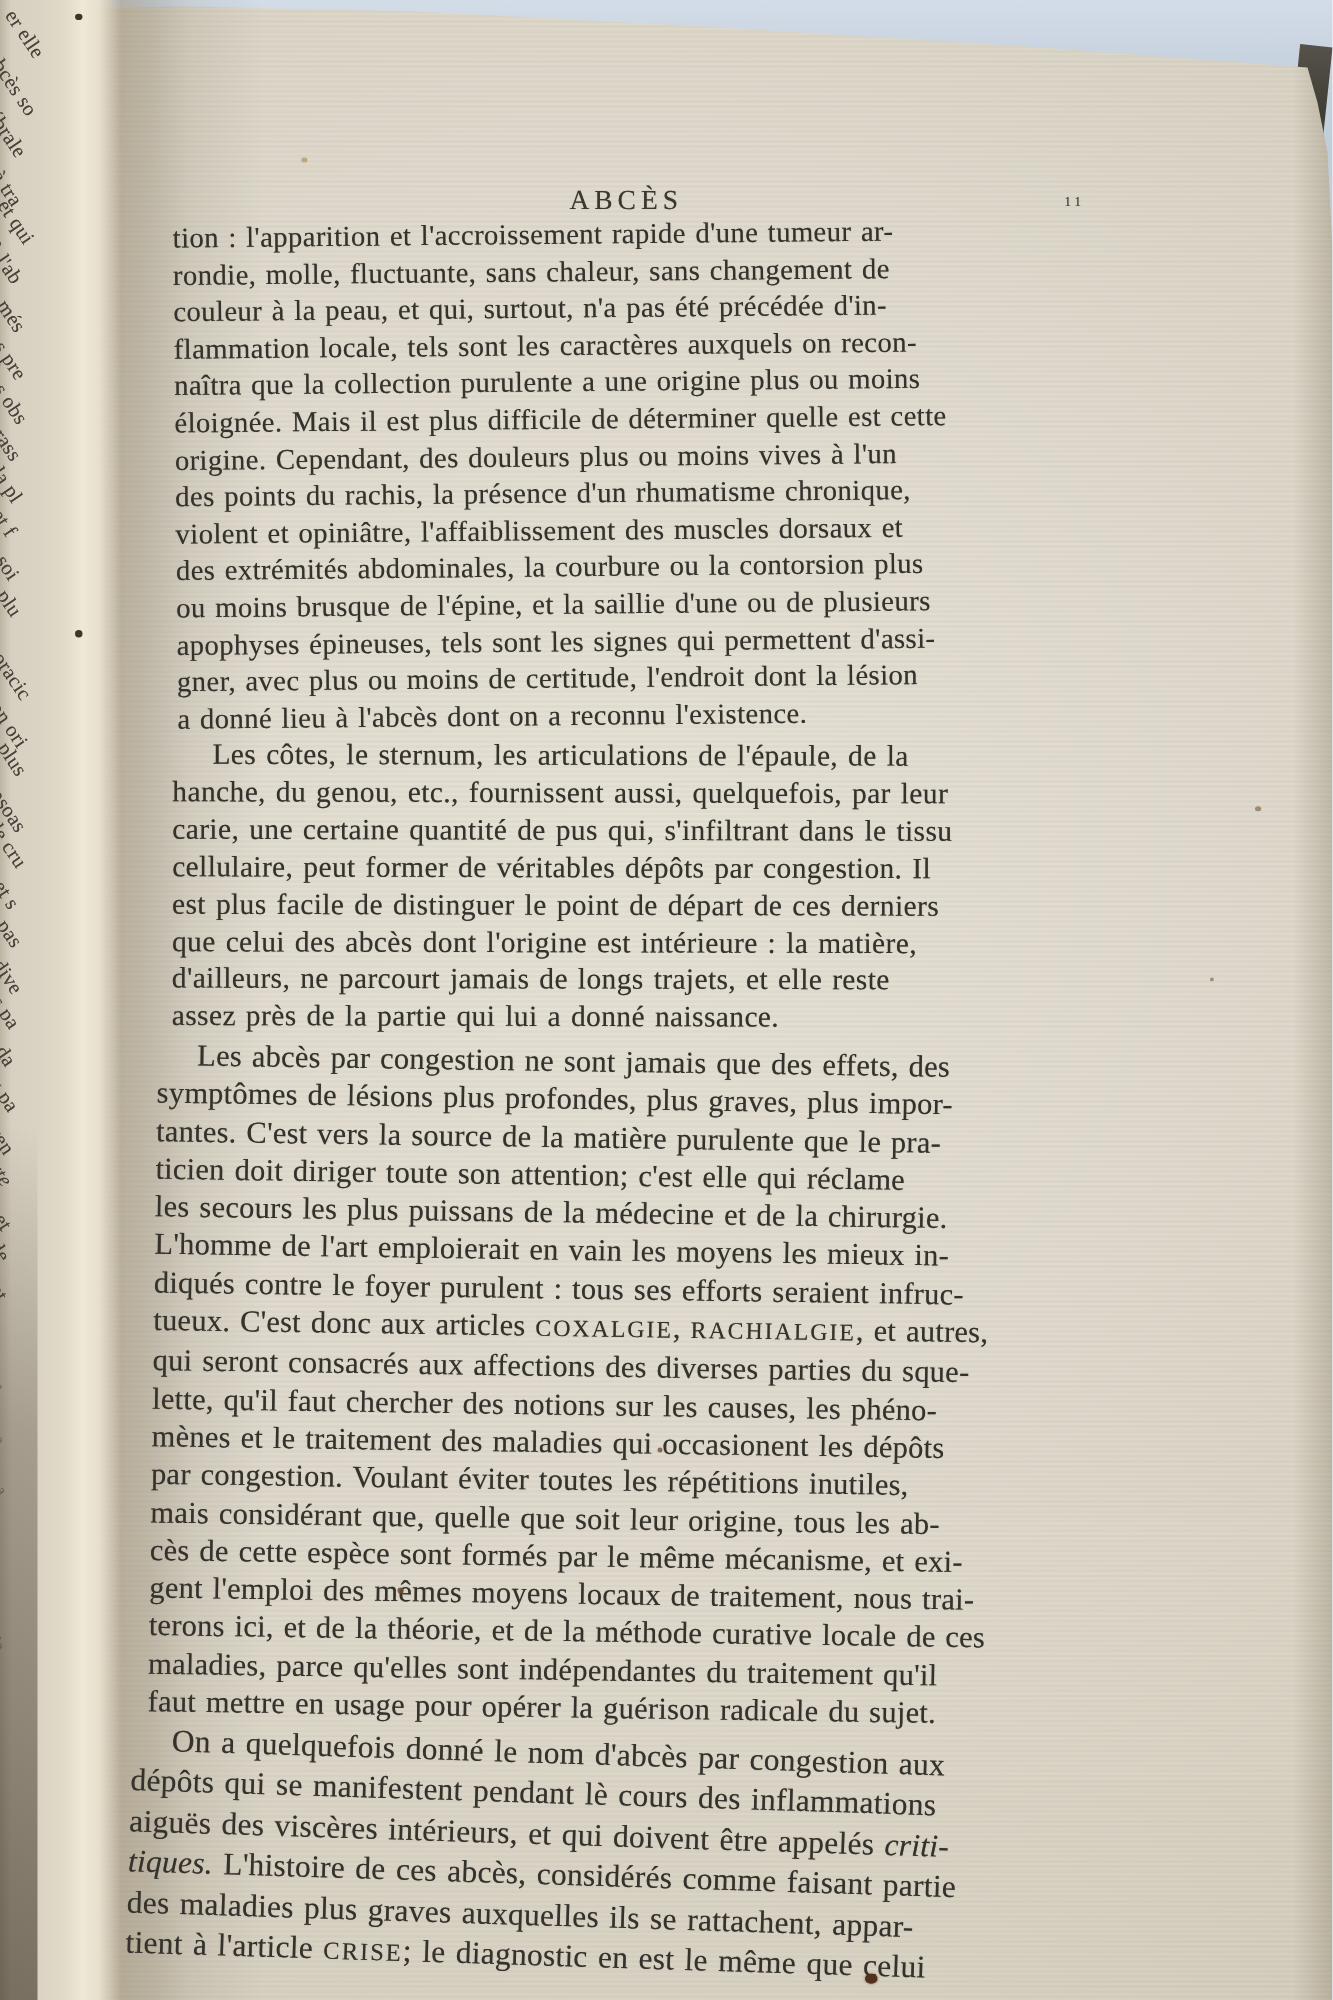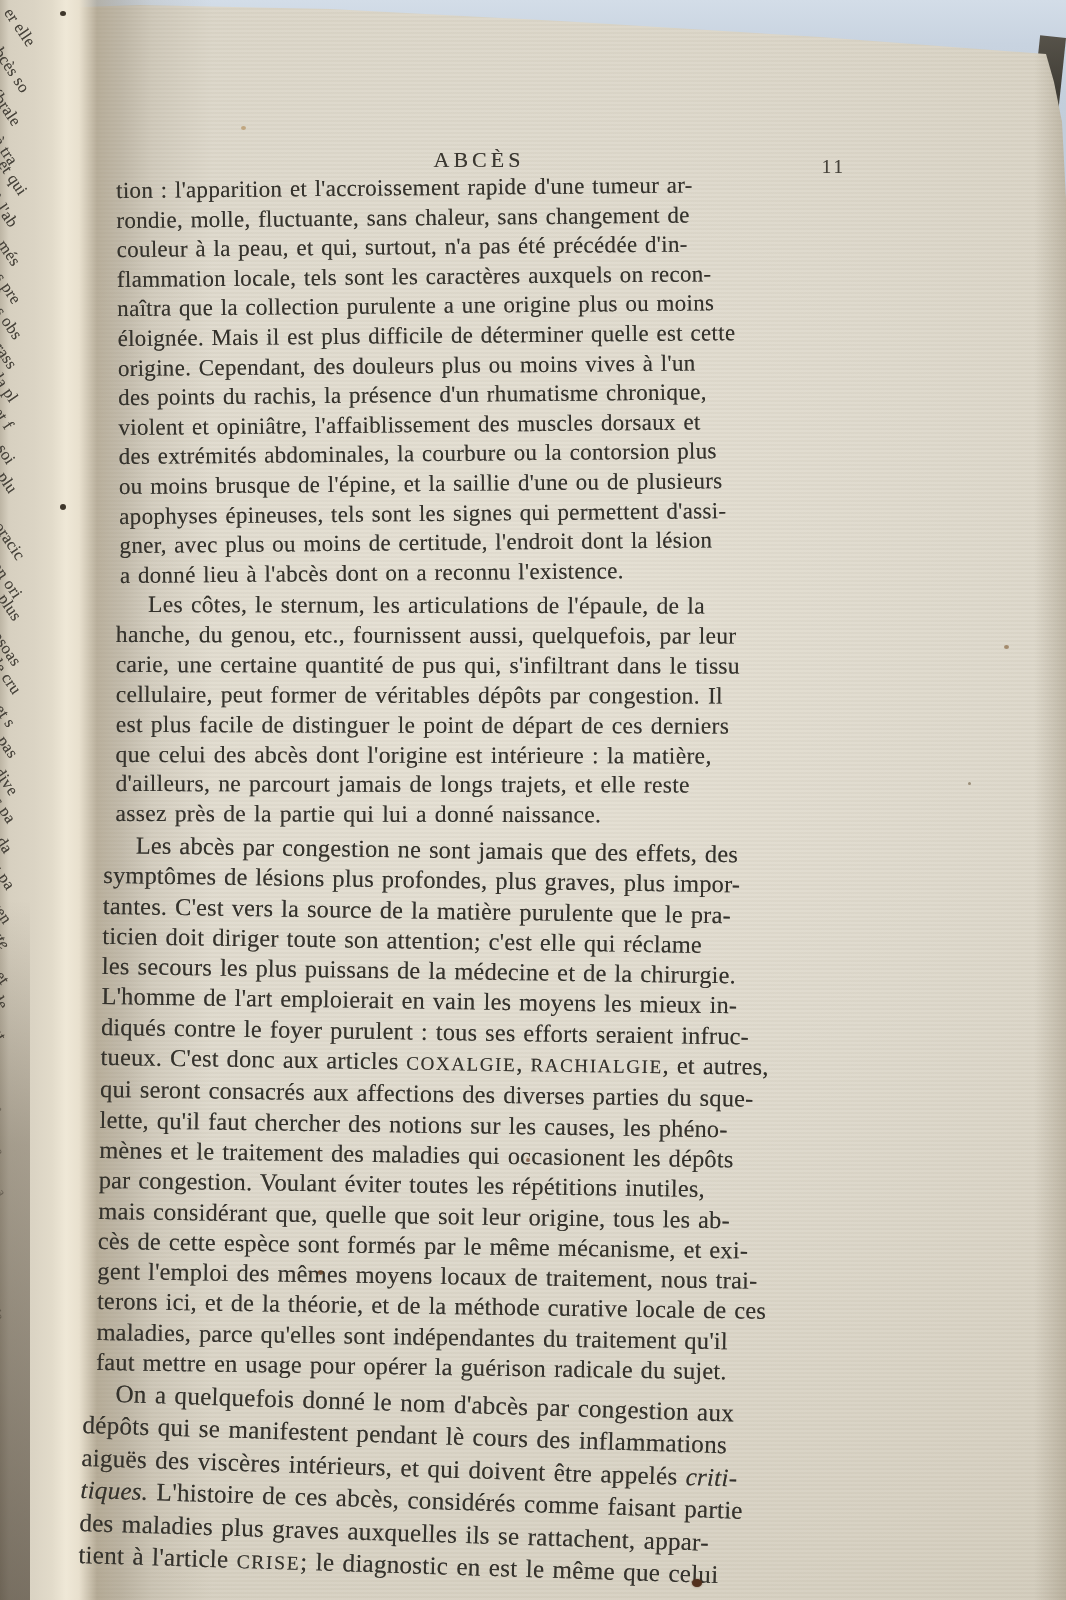--- a/index.html
+++ b/index.html
@@ -38,29 +38,29 @@
     background:linear-gradient(180deg, rgba(70,59,44,0) 0%, rgba(70,59,44,0.35) 35%, rgba(56,46,34,0.60) 100%);
   }
   .frag{
     position:absolute;font-size:16.5px;color:#46423a;white-space:nowrap;
     transform:rotate(56deg);transform-origin:0 0;letter-spacing:0.3px;
     text-shadow:0 0 0.5px rgba(70,66,58,0.5);
   }
   .frag.it{font-style:italic;}
   .frag.sm{font-size:12.5px;opacity:0.55;}
   
-  .text{position:absolute;left:116px;top:130px;width:760px;color:#34322c;}
+  .text{position:absolute;left:138px;top:130px;width:760px;color:#34322c;}
   .masthead{position:relative;height:46px;}
   .mast-title{
     text-align:center;padding-right:34px;padding-top:17px;
     font-size:22px;letter-spacing:4px;color:#3a3730;
     text-shadow:0 0 0.6px rgba(58,55,48,0.55);
   }
   .page-num{
-    position:absolute;right:30px;top:26px;font-size:19px;letter-spacing:3px;color:#46423a;
+    position:absolute;right:30px;top:26px;font-size:11px;letter-spacing:3px;color:#46423a;
     text-shadow:0 0 0.5px rgba(70,66,58,0.5);
   }
   .para{
     white-space:pre-line;text-align:left;transform-origin:0 0;
     text-shadow:0 0 0.6px rgba(52,50,44,0.55);
   }
   .indent{text-indent:32px;}
   .p1{font-size:23px;line-height:29.6px;letter-spacing:0.3px;word-spacing:1.5px;transform:rotate(-0.55deg);}
   .p2{font-size:23.6px;line-height:29.9px;letter-spacing:0.3px;word-spacing:1.8px;transform:rotate(0.15deg);}
   .p3{font-size:24.4px;line-height:30.3px;letter-spacing:0.2px;word-spacing:1.6px;transform:rotate(0.85deg);margin-left:-12px;width:774px;}

